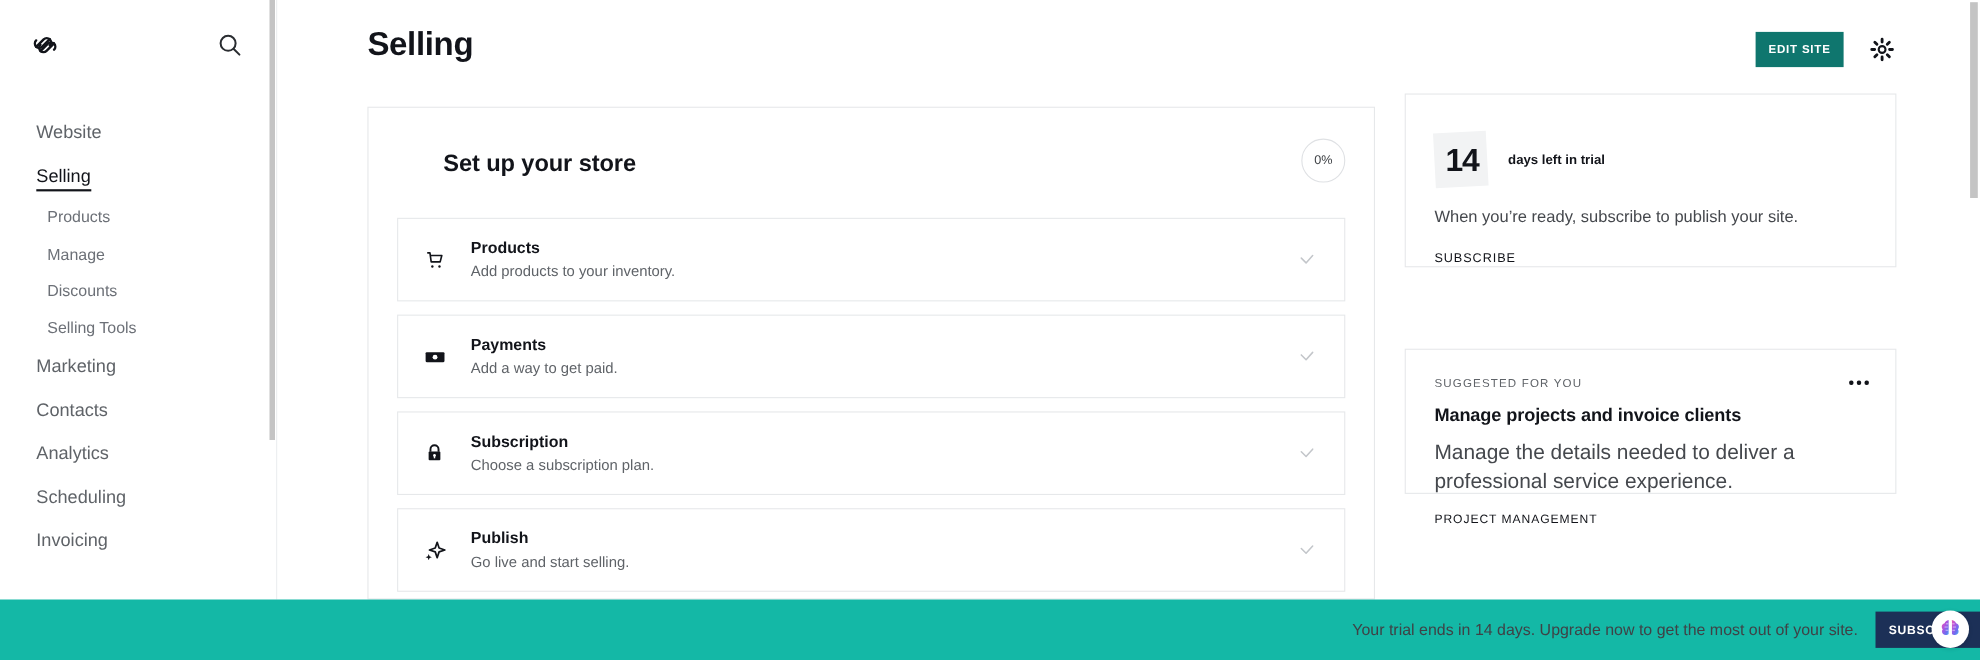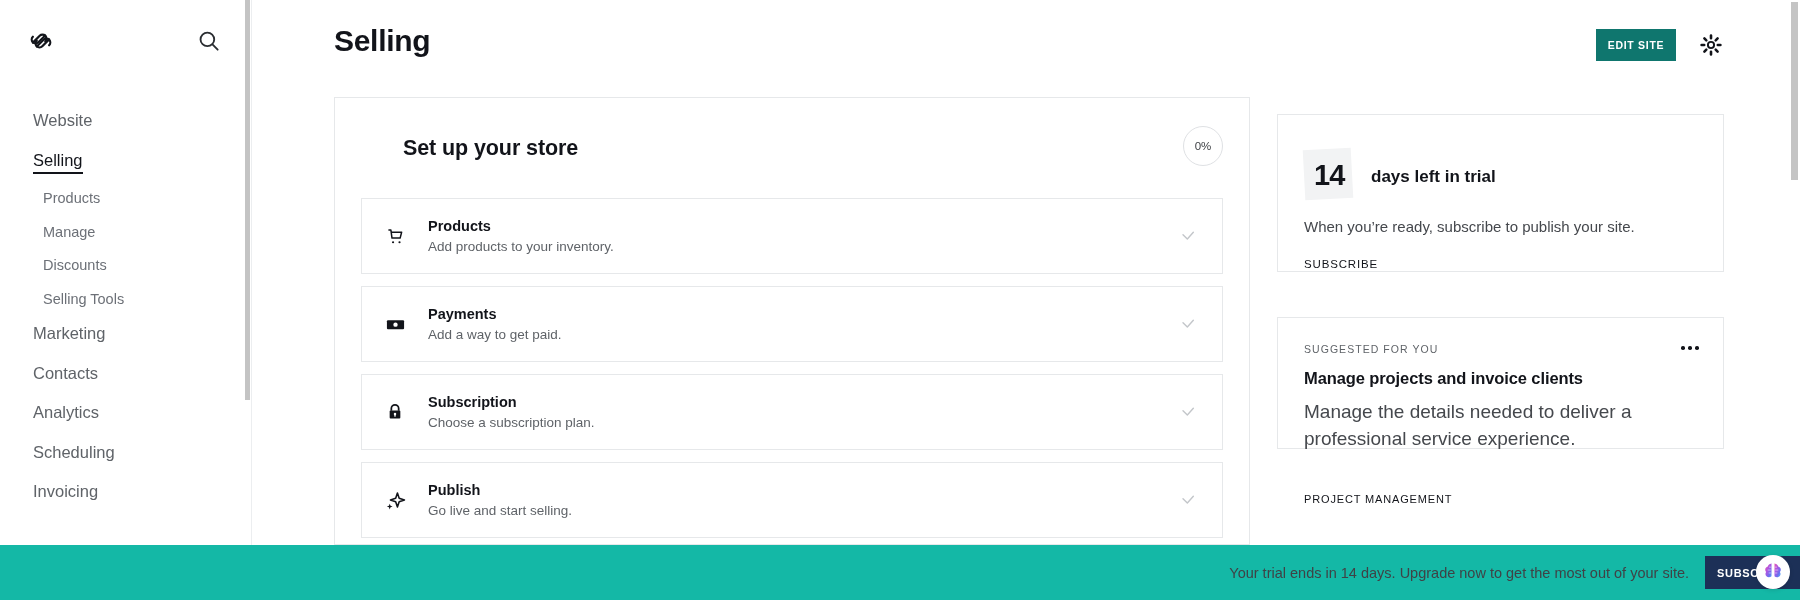--- a/index.html
+++ b/index.html
@@ -120,36 +120,36 @@
   }
   .task-desc {
     font-size: 13.5px; color: #5f6368; line-height: 1.45; margin-top: 1px;
   }
   .task-check {
     margin-right: 26px; width: 16px; height: 16px; flex: 0 0 16px;
   }
 
   
   #trial-card {
-    position: absolute; left: 1277px; top: 114px;
+    position: absolute; left: 1277px; top: 85px;
     width: 447px; height: 158px;
     background: #ffffff; border: 1px solid #e6e8ea; padding-left: 20px;
   }
   #trial-badge {
     position: absolute; left: 26px; top: 34px;
     width: 48px; height: 50px; background: #f2f3f4;
     transform: rotate(-3deg);
   }
   #trial-days-num {
     position: absolute; left: 36px; top: 44px;
     font-size: 29px; font-weight: 700; color: #12141a; letter-spacing: -1px;
   }
   #trial-days-label {
     position: absolute; left: 93px; top: 52px;
-    font-size: 17px; font-weight: 700; color: #12141a; text-align: right;
+    font-size: 12px; font-weight: 700; color: #12141a; text-align: right;
   }
   #trial-body {
     position: absolute; left: 26px; top: 101px; right: 22px;
     font-size: 15px; color: #45484d; line-height: 1.4;
   }
   #trial-subscribe {
     position: absolute; left: 26px; top: 143px;
     font-size: 11.5px; font-weight: 400; letter-spacing: 0.85px;
     color: #12141a; cursor: pointer; background: none; border: none;
     padding: 0; font-family: inherit;
@@ -176,21 +176,20 @@
     font-size: 16.5px; font-weight: 700; color: #12141a; letter-spacing: -0.1px;
   }
   #suggested-desc {
     position: absolute; left: 26px; top: 80px; width: 400px;
     font-size: 19px; color: #45484d; line-height: 1.43;
   }
   #suggested-tag {
     position: absolute; left: 26px; top: 148px;
     font-size: 11px; letter-spacing: 0.85px; color: #12141a;
     cursor: pointer;
-    margin-top: 27px;
   }
 
   
   #trial-banner {
     position: absolute; left: 0; bottom: 0; width: 1800px; height: 55px;
     background: #14b8a6;
     display: flex; align-items: center; justify-content: flex-end; gap: 16px;
   }
   #banner-text { font-size: 14.5px; color: #3f4246; }
   #banner-subscribe-btn {

